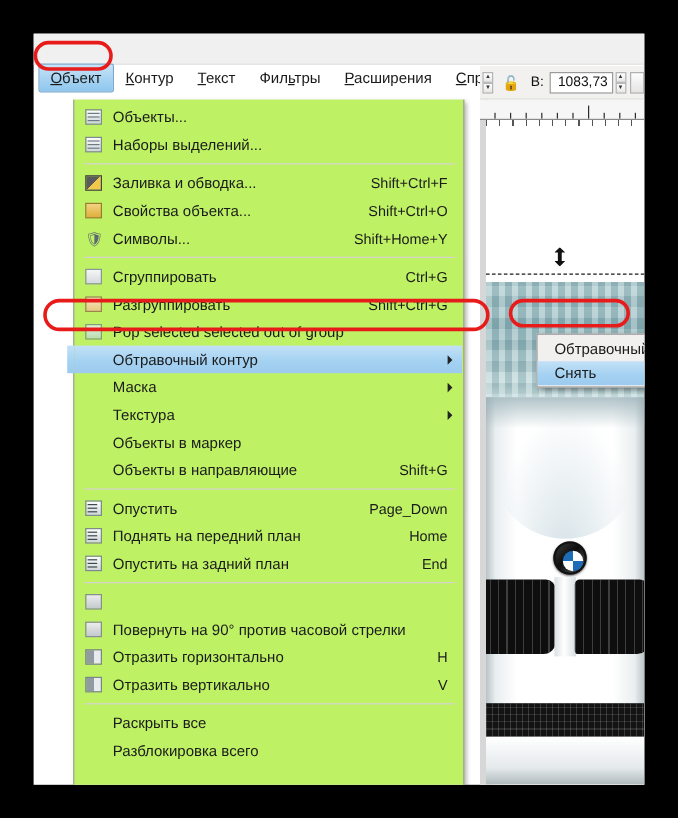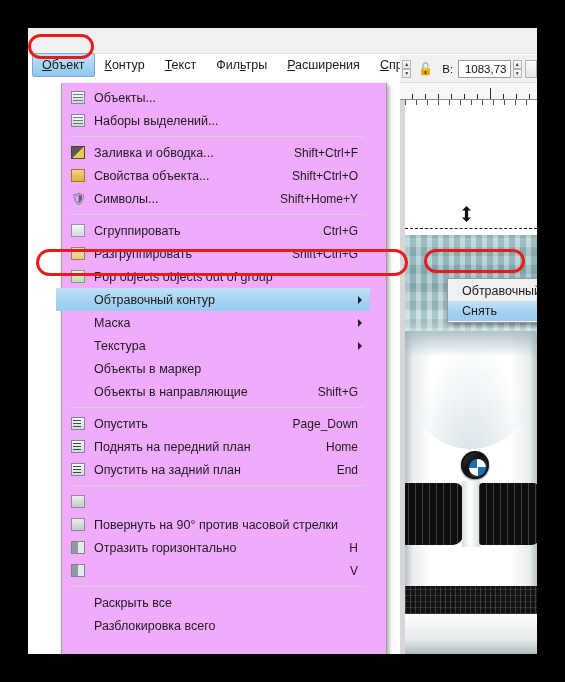--- a/index.html
+++ b/index.html
@@ -257,25 +257,25 @@
   .top-marks {
     position:absolute; left:5px; top:0; width:132px; height:5px;
     background: repeating-linear-gradient(90deg,#555 0 1px, rgba(0,0,0,0) 1px 11px);
   }
 
   
   .dropdown {
     position: absolute;
     left: 33px; top: 55px;
     width: 326px; height: 595px;
-    background: #f0abfc;
+    background: #bef264;
     border: 1px solid #a0a0a0;
     border-top: none;
     box-shadow: 2px 2px 4px rgba(0,0,0,.35);
-    padding: 3px 16px 4px 0;
+    padding: 3px 1px 4px 0;
   }
   .mi {
     position: relative;
     display: flex;
     align-items: center;
     height: 23px;
     padding-left: 6px;
     font-size: 12.5px;
     color: #1b1b1b;
     white-space: nowrap;
@@ -511,21 +511,21 @@
         <span class="ico">
             <span class="g grp2"></span>
           </span>
         <span class="lbl">Разгруппировать</span>
         <span class="acc">Shift+Ctrl+G</span>
       </div>
       <div class="mi">
         <span class="ico">
             <span class="g grp3"></span>
           </span>
-        <span class="lbl">Pop objects objects out of group</span>
+        <span class="lbl">Pop selected selected out of group</span>
       </div>
 
       <div class="mi selected">
         <span class="ico blank"></span>
         <span class="lbl">Обтравочный контур</span>
         <span class="arrow"></span>
       </div>
       <div class="mi">
         <span class="ico blank"></span>
         <span class="lbl">Маска</span>
@@ -587,20 +587,21 @@
         <span class="ico">
             <span class="g flip"></span>
           </span>
         <span class="lbl">Отразить горизонтально</span>
         <span class="acc">H</span>
       </div>
       <div class="mi">
         <span class="ico">
             <span class="g flip"></span>
           </span>
+        <span class="lbl">Отразить вертикально</span>
         <span class="acc">V</span>
       </div>
 
       <div class="sep"></div>
 
       <div class="mi">
         <span class="ico blank"></span>
         <span class="lbl">Раскрыть все</span>
       </div>
       <div class="mi">

